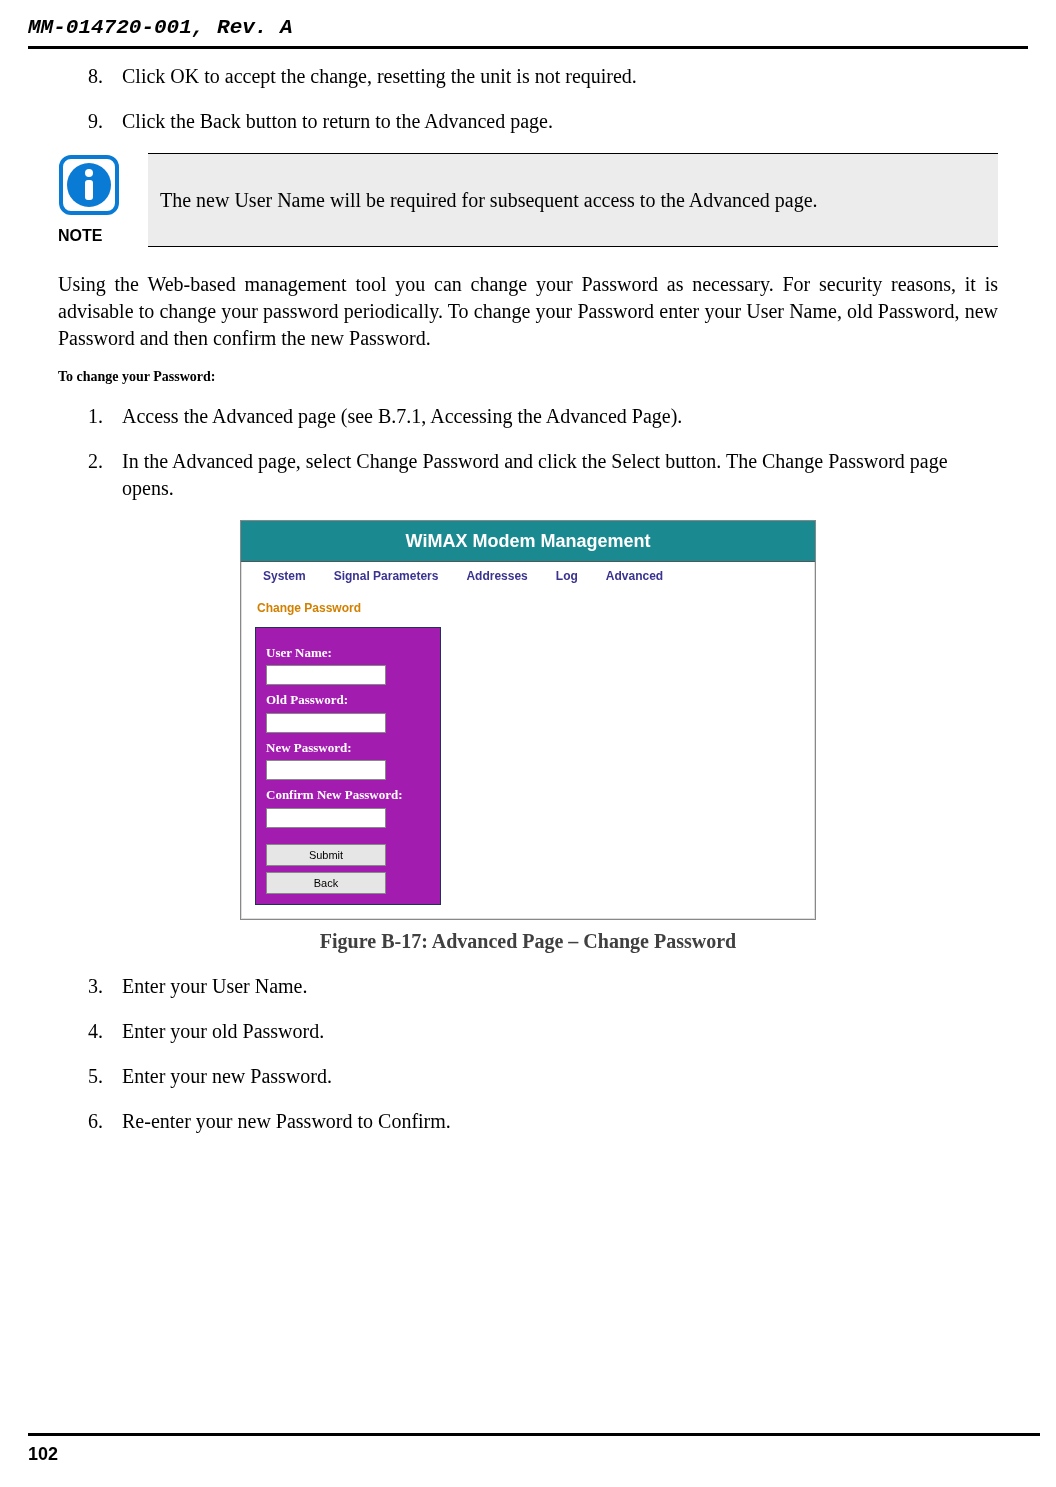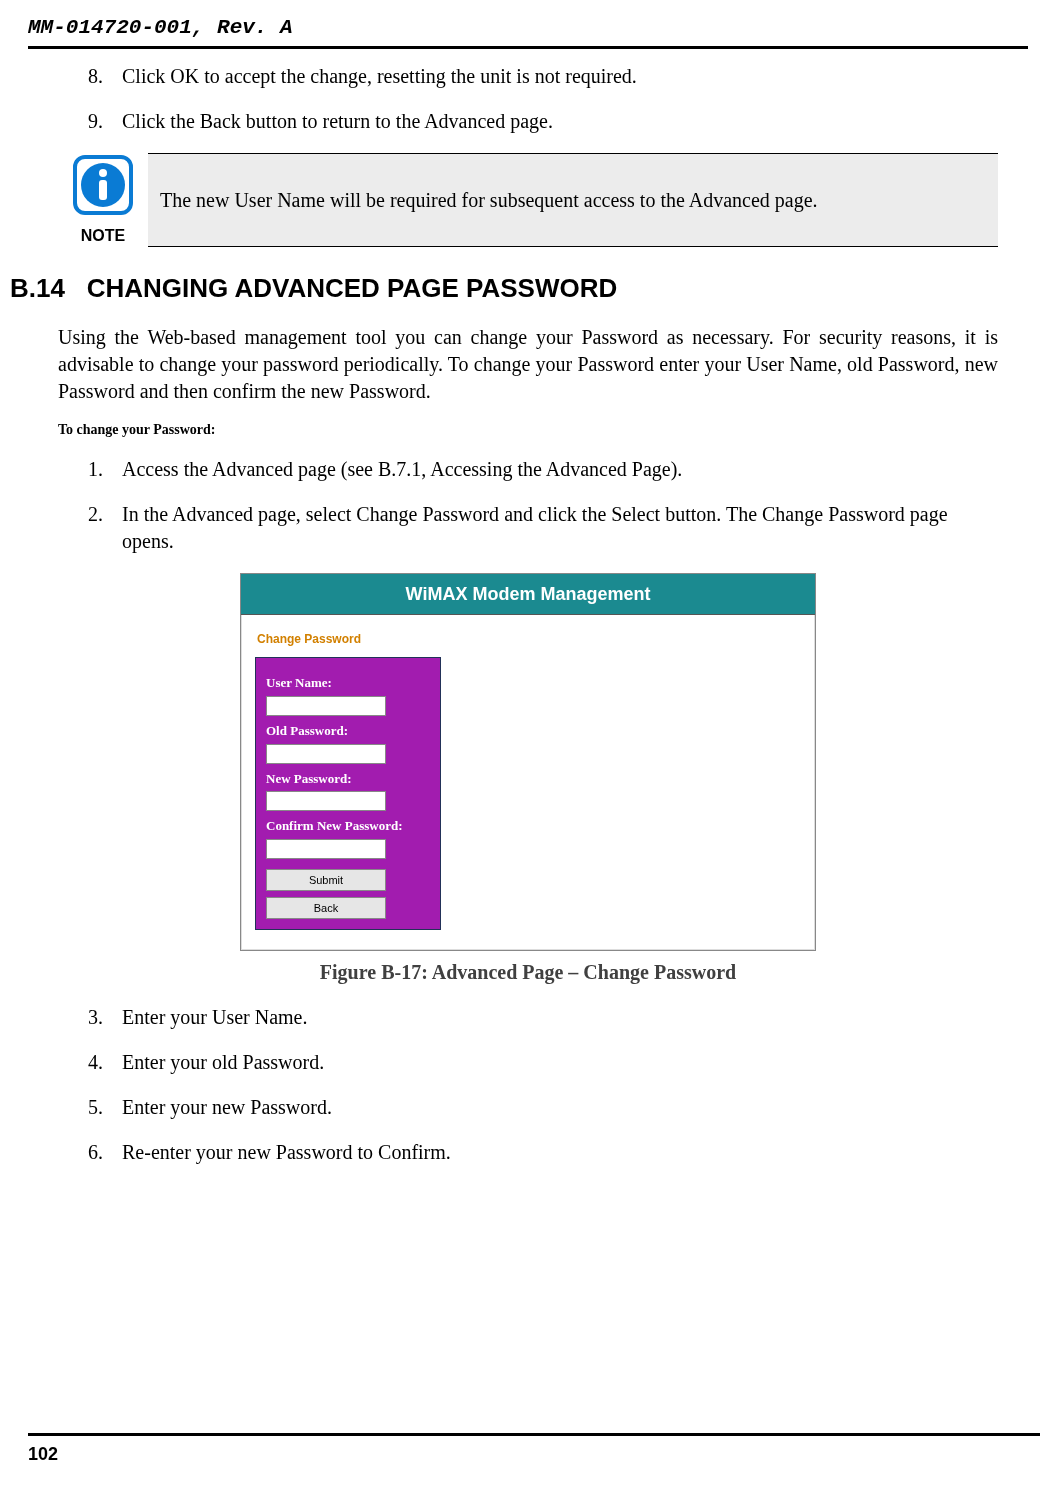--- a/index.html
+++ b/index.html
@@ -34,21 +34,21 @@
     position: absolute; left: 0; top: 0;
   }
   .b { font-weight: normal; }
 
   .note-table {
     margin: 16px 0 24px 0;
     width: 100%;
     border-collapse: collapse;
   }
   .note-table td { vertical-align: middle; }
-  .note-icon-cell { width: 90px; text-align: center; }
+  .note-icon-cell { width: 90px; }
   .note-text-cell {
     border-top: 1.5px solid #000;
     border-bottom: 1.5px solid #000;
     background: #ececec;
     padding: 24px 12px;
     font-size: 20px;
   }
   .note-icon {
     display: inline-block;
   }
@@ -71,21 +71,21 @@
 
   .subhead { font-weight: bold; font-size: 14px; margin: 8px 0 16px 0; }
 
   
   .wimax-wrap {
     width: 576px;
     margin: 8px auto 6px auto;
     border: 1px solid #888;
     background: #fff;
     box-shadow: inset 0 0 0 1px #ddd;
-    padding-bottom: 12px;
+    padding-bottom: 6px;
   }
   .wimax-titlebar {
     background: #1b8a90;
     color: #fff;
     text-align: center;
     font-family: Verdana, Arial, sans-serif;
     font-weight: bold;
     font-size: 18px;
     padding: 8px 0;
     border-bottom: 1px solid #555;
@@ -127,21 +127,21 @@
     height: 20px;
     font-size: 12px;
     padding: 1px 3px;
     border: 1px solid #888;
     background: #fff;
     display: block;
   }
   .wimax-form .btn {
     width: 120px;
     height: 22px;
-    margin-top: 10px;
+    margin-top: 16px;
     background: #e6e6e6;
     border: 1px solid #888;
     font-family: Verdana, Arial, sans-serif;
     font-size: 11px;
     display: block;
     text-align: center;
     line-height: 20px;
     cursor: pointer;
   }
 
@@ -199,45 +199,47 @@
             <rect x="27" y="26" width="8" height="20" rx="3" fill="#fff"></rect>
           </svg>
         </span>
         <div class="note-label">NOTE</div>
       </td>
       <td class="note-text-cell">The new User Name will be required for subsequent access to the Advanced page.</td>
     </tr>
   </tbody>
     </table>
 
-  <div class="h2">
-    <span>B.14</span>
-    <span>&nbsp;</span>
-    <span>CHANGING ADVANCED PAGE PASSWORD</span>
-  </div>
 
   <p class="para">
     <span>Using the Web-based management tool you can change your Password as necessary.  For security reasons, it is advisable to change your password periodically.  To change your Password enter your User Name, </span><span class="b">old</span><span> Password, </span><span class="b">new</span><span> Password and then confirm the </span><span class="b">new</span><span> Password.</span>
   </p>
 
   <p class="subhead">To change your Password:</p>
 
   <ol class="ol-num">
     <li>
       <span class="num">1.</span>
       <span>Access the Advanced page (see B.7.1, Accessing the Advanced Page).</span>
     </li>
     <li>
       <span class="num">2.</span>
       <span>In the Advanced page, select </span><span class="b">Change Password</span><span> and click the </span><span class="b">Select</span><span> button.  The Change Password page opens.</span>
     </li>
   </ol>
 
   <div class="wimax-wrap">
     <div class="wimax-titlebar">WiMAX Modem Management</div>
+    <div class="wimax-tabs">
+      <span class="tab">System</span>
+      <span class="tab">Signal Parameters</span>
+      <span class="tab">Addresses</span>
+      <span class="tab">Log</span>
+      <span class="tab">Advanced</span>
+    </div>
     <div class="wimax-content">
       <div class="wimax-pg-title">Change Password</div>
       <div class="wimax-form">
         <div class="fld-label">User Name:</div>
         <input type="text" style="">
         <div class="fld-label">Old Password:</div>
         <input type="password" style="">
         <div class="fld-label">New Password:</div>
         <input type="password" style="">
         <div class="fld-label">Confirm New Password:</div>

